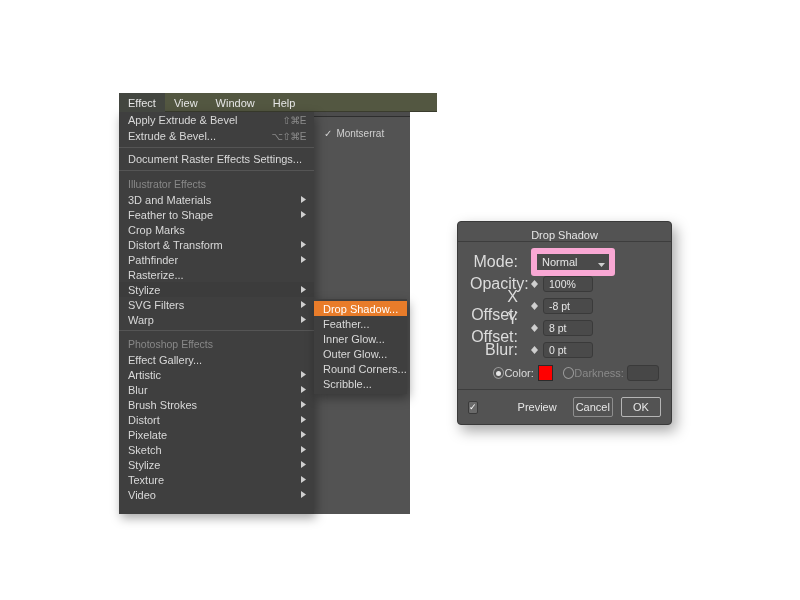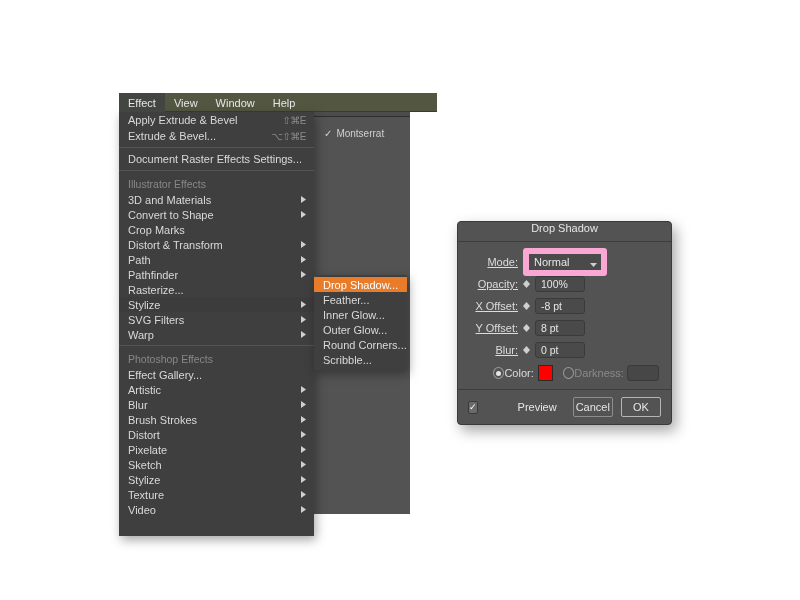--- a/index.html
+++ b/index.html
@@ -37,21 +37,21 @@
     color: #e6e6e6;
     font-size: 11px;
   }
   .menubar .menu.active {
     background: #434640;
   }
 
   .dropdown {
     background: #3f3f3f;
     width: 195px;
-    padding-bottom: 19px;
+    padding-bottom: 12px;
     box-shadow: 2px 4px 10px rgba(0,0,0,.35);
   }
   .dropdown .item {
     display: flex;
     align-items: center;
     height: 15px;
     padding: 0 9px;
     color: #d9d9d9;
     white-space: nowrap;
     position: relative;
@@ -141,42 +141,41 @@
     top: 221px;
     width: 213px;
     background: #535353;
     border: 1px solid #3a3a3a;
     border-radius: 4px;
     box-shadow: 4px 6px 14px rgba(0,0,0,.35);
   }
   .dialog .titlebar {
     height: 19px;
     display: flex;
-    align-items: flex-start;
+    align-items: flex-end;
     justify-content: center;
     font-size: 11px;
     color: #e6e6e6;
     border-bottom: 1px solid #3d3d3d;
   }
   .dialog .body {
     padding: 10px 12px 4px;
   }
   .row {
     display: flex;
     align-items: center;
     height: 20px;
     margin-bottom: 2px;
   }
   .row .lbl {
     width: 48px;
     text-align: right;
-    margin-right: 5px;
+    margin-right: 13px;
     color: #dcdcdc;
-    font-size: 11px;
-    text-decoration: underline;
+    font-size: 16px;
   }
   .select {
     display: flex;
     align-items: center;
     border: 6px solid #f9a8d4;
     background: #4a4a4a;
     border-radius: 3px;
     height: 16px;
     padding: 0 5px;
     font-size: 11px;
@@ -334,40 +333,32 @@
     <div id="ill-list">
         <div class="item">
           <span>3D and Materials</span>
           <span class="chev">
             <svg>
               <path d="M0 0 L5 3.5 L0 7 Z"></path>
             </svg>
           </span>
         </div>
         <div class="item">
-          <span>Convert to Shape</span>
+          <span>Feather to Shape</span>
           <span class="chev">
             <svg>
               <path d="M0 0 L5 3.5 L0 7 Z"></path>
             </svg>
           </span>
         </div>
         <div class="item">
           <span>Crop Marks</span>
         </div>
         <div class="item">
           <span>Distort &amp; Transform</span>
-          <span class="chev">
-            <svg>
-              <path d="M0 0 L5 3.5 L0 7 Z"></path>
-            </svg>
-          </span>
-        </div>
-        <div class="item">
-          <span>Path</span>
           <span class="chev">
             <svg>
               <path d="M0 0 L5 3.5 L0 7 Z"></path>
             </svg>
           </span>
         </div>
         <div class="item">
           <span>Pathfinder</span>
           <span class="chev">
             <svg>
@@ -478,21 +469,21 @@
           <span class="chev">
             <svg>
               <path d="M0 0 L5 3.5 L0 7 Z"></path>
             </svg>
           </span>
         </div>
       </div>
   </div>
 </div>
 
-<div class="submenu" id="stylize-sub" style="left:314px; top:275px;">
+<div class="submenu" id="stylize-sub" style="left:314px; top:299px;">
     <div class="sitem sel">Drop Shadow...</div>
     <div class="sitem">Feather...</div>
     <div class="sitem">Inner Glow...</div>
     <div class="sitem">Outer Glow...</div>
     <div class="sitem">Round Corners...</div>
     <div class="sitem">Scribble...</div>
   </div>
 
 <div class="dialog">
   <div class="titlebar">

